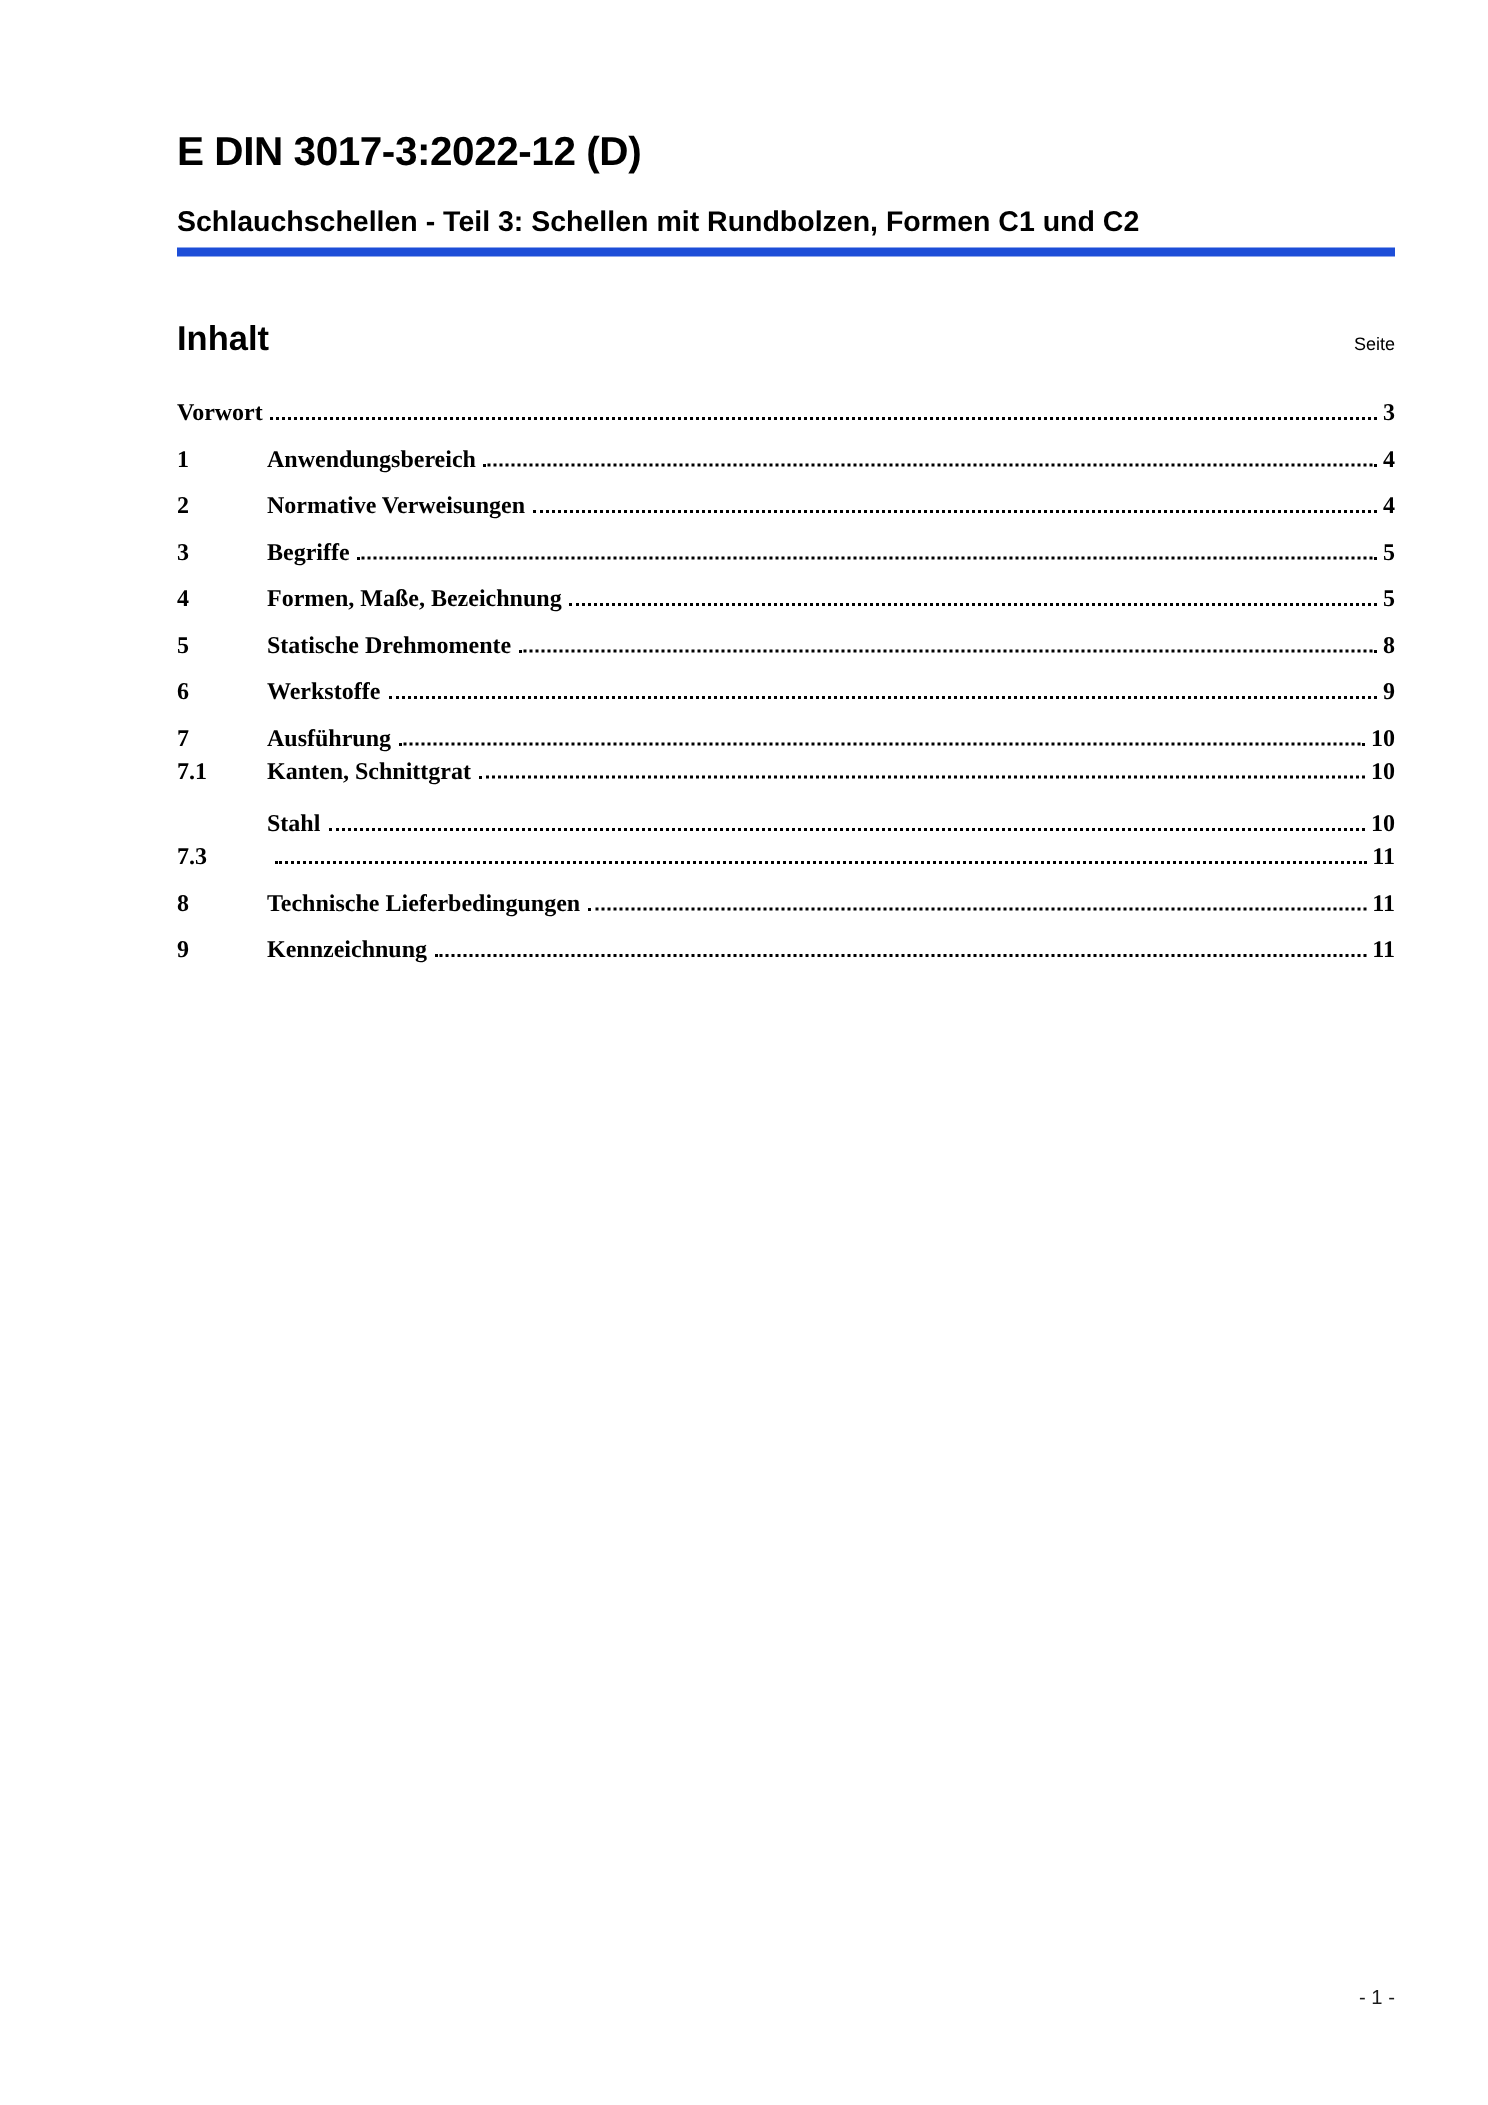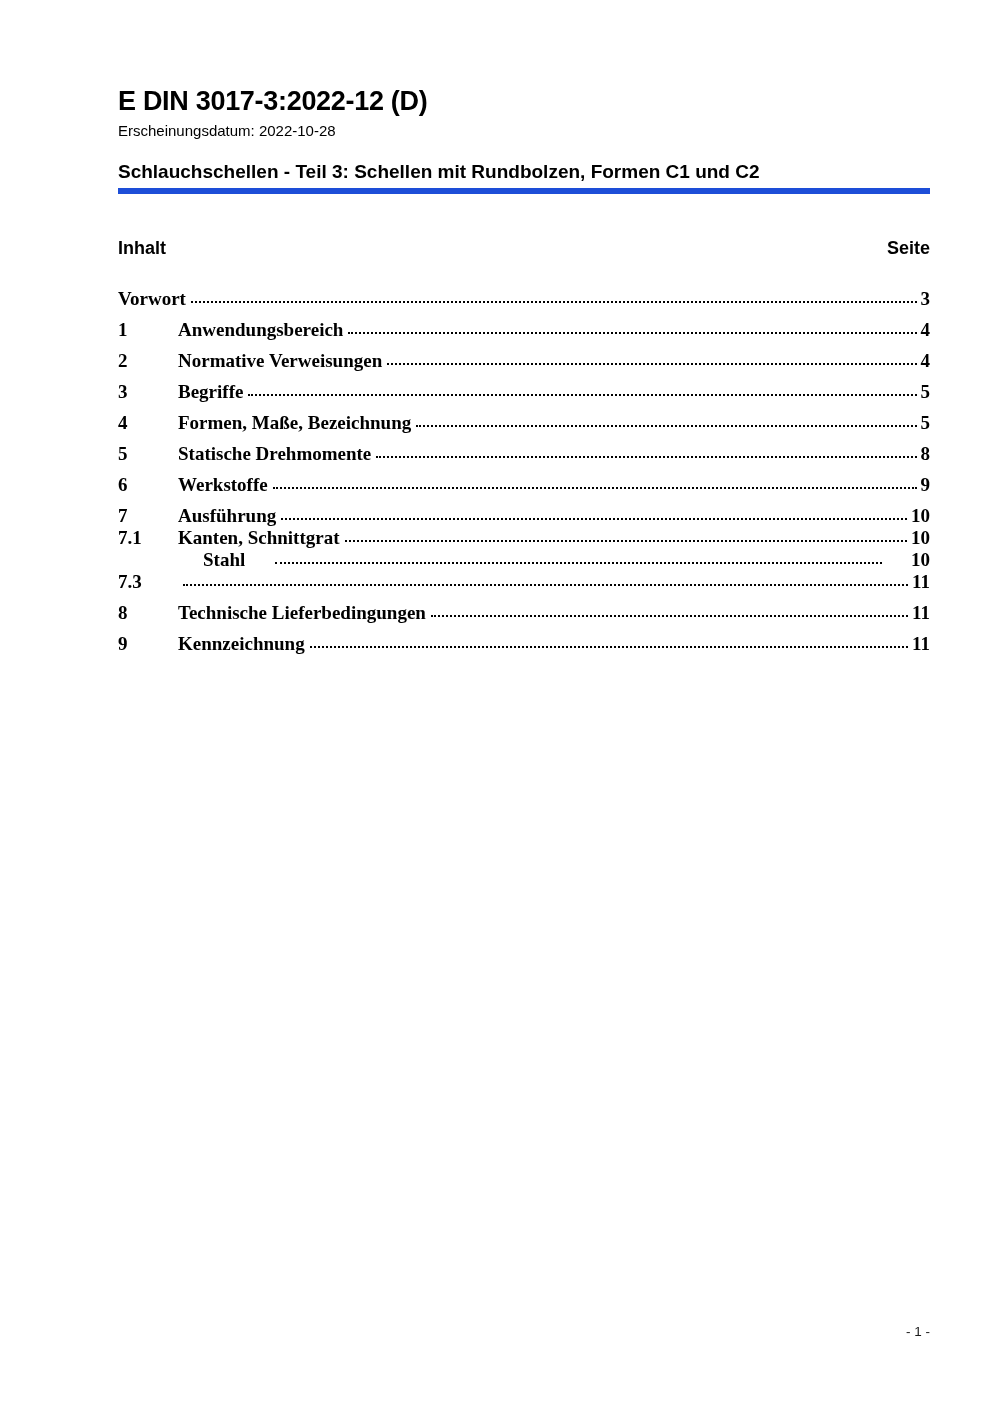--- a/index.html
+++ b/index.html
@@ -38,43 +38,43 @@
     padding-bottom: 5px;
     border-bottom: 6px solid #1d4ed8;
   }
   .toc-header {
     display: flex;
     justify-content: space-between;
     align-items: baseline;
     margin-top: 40px;
   }
   .toc-heading {
-    font-size: 18px;
+    font-size: 23px;
     font-weight: bold;
     line-height: 28px;
   }
   .page-col-label {
-    font-size: 18px;
-    font-weight: bold;
+    font-size: 12px;
+    font-weight: normal;
   }
   .toc {
     margin-top: 28px;
     font-family: "Liberation Serif", serif;
   }
   .toc-row {
     display: flex;
     align-items: baseline;
-    font-size: 19px;
+    font-size: 16px;
     font-weight: bold;
     line-height: 17px;
     cursor: default;
   }
   .toc-row.major { margin-top: 14px; }
   .toc-row.sub   { margin-top: 5px; }
-  .toc-row.cont  { margin-top: 5px; gap: 25px; }
+  .toc-row.cont  { margin-top: 18px; }
   .toc-row.first { margin-top: 0; }
   .num {
     flex: 0 0 60px;
   }
   .title { white-space: nowrap; }
   .title .reg {
     font-weight: normal;
     margin: 0 9px 0 5px;
   }
   .leader {
@@ -95,21 +95,20 @@
     white-space: pre;
   }
 </style>
 </head>
 <body>
 
 <div class="page">
   <div class="content">
 
     <div class="doc-number">E DIN 3017-3:2022-12 (D)</div>
-    <div class="pub-date">Erscheinungsdatum: 2022-10-28</div>
     <div class="doc-title">Schlauchschellen - Teil 3: Schellen mit Rundbolzen, Formen C1 und C2</div>
 
     <div class="toc-header">
       <div class="toc-heading">Inhalt</div>
       <div class="page-col-label">Seite</div>
     </div>
 
     <div class="toc">
 
       <div class="toc-row first">

